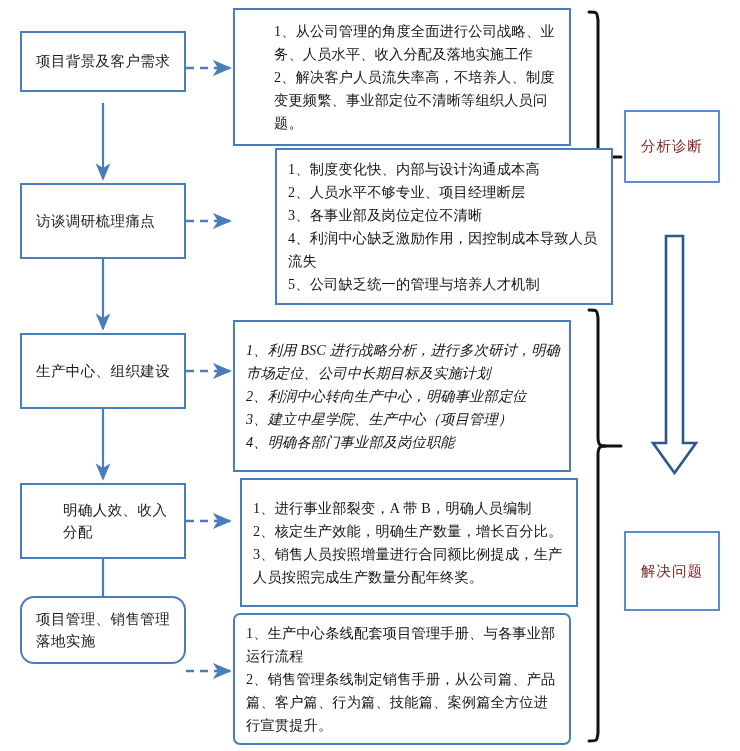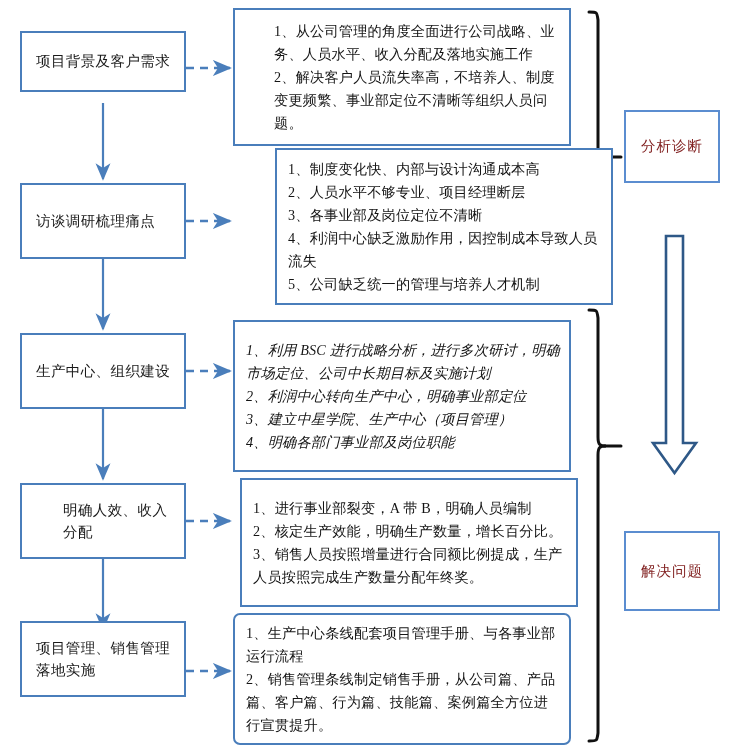--- a/index.html
+++ b/index.html
@@ -146,21 +146,21 @@
   </div>
 
   <div class="stage-box" style="left:20px; top:333px; width:166px; height:76px;">
     <span class="stage-label">生产中心、组织建设</span>
   </div>
 
   <div class="stage-box" style="left:20px; top:483px; width:166px; height:76px;padding-left:41px;">
     <span class="stage-label">明确人效、收入分配</span>
   </div>
 
-  <div class="stage-box" style="left:20px; top:621px; width:166px; height:76px;">
+  <div class="stage-box" style="left:20px; top:596px; width:166px; height:68px;border-radius:14px;">
     <span class="stage-label">项目管理、销售管理落地实施</span>
   </div>
 
   <div class="detail-box" style="left:233px; top:8px; width:338px; height:138px;padding-left:39px;">
     <div class="detail-text">1、从公司管理的角度全面进行公司战略、业务、人员水平、收入分配及落地实施工作
 2、解决客户人员流失率高，不培养人、制度变更频繁、事业部定位不清晰等组织人员问题。</div>
   </div>
 
   <div class="detail-box" style="left:233px; top:148px; width:338px; height:157px;margin-left:42px;">
     <div class="detail-text">1、制度变化快、内部与设计沟通成本高

